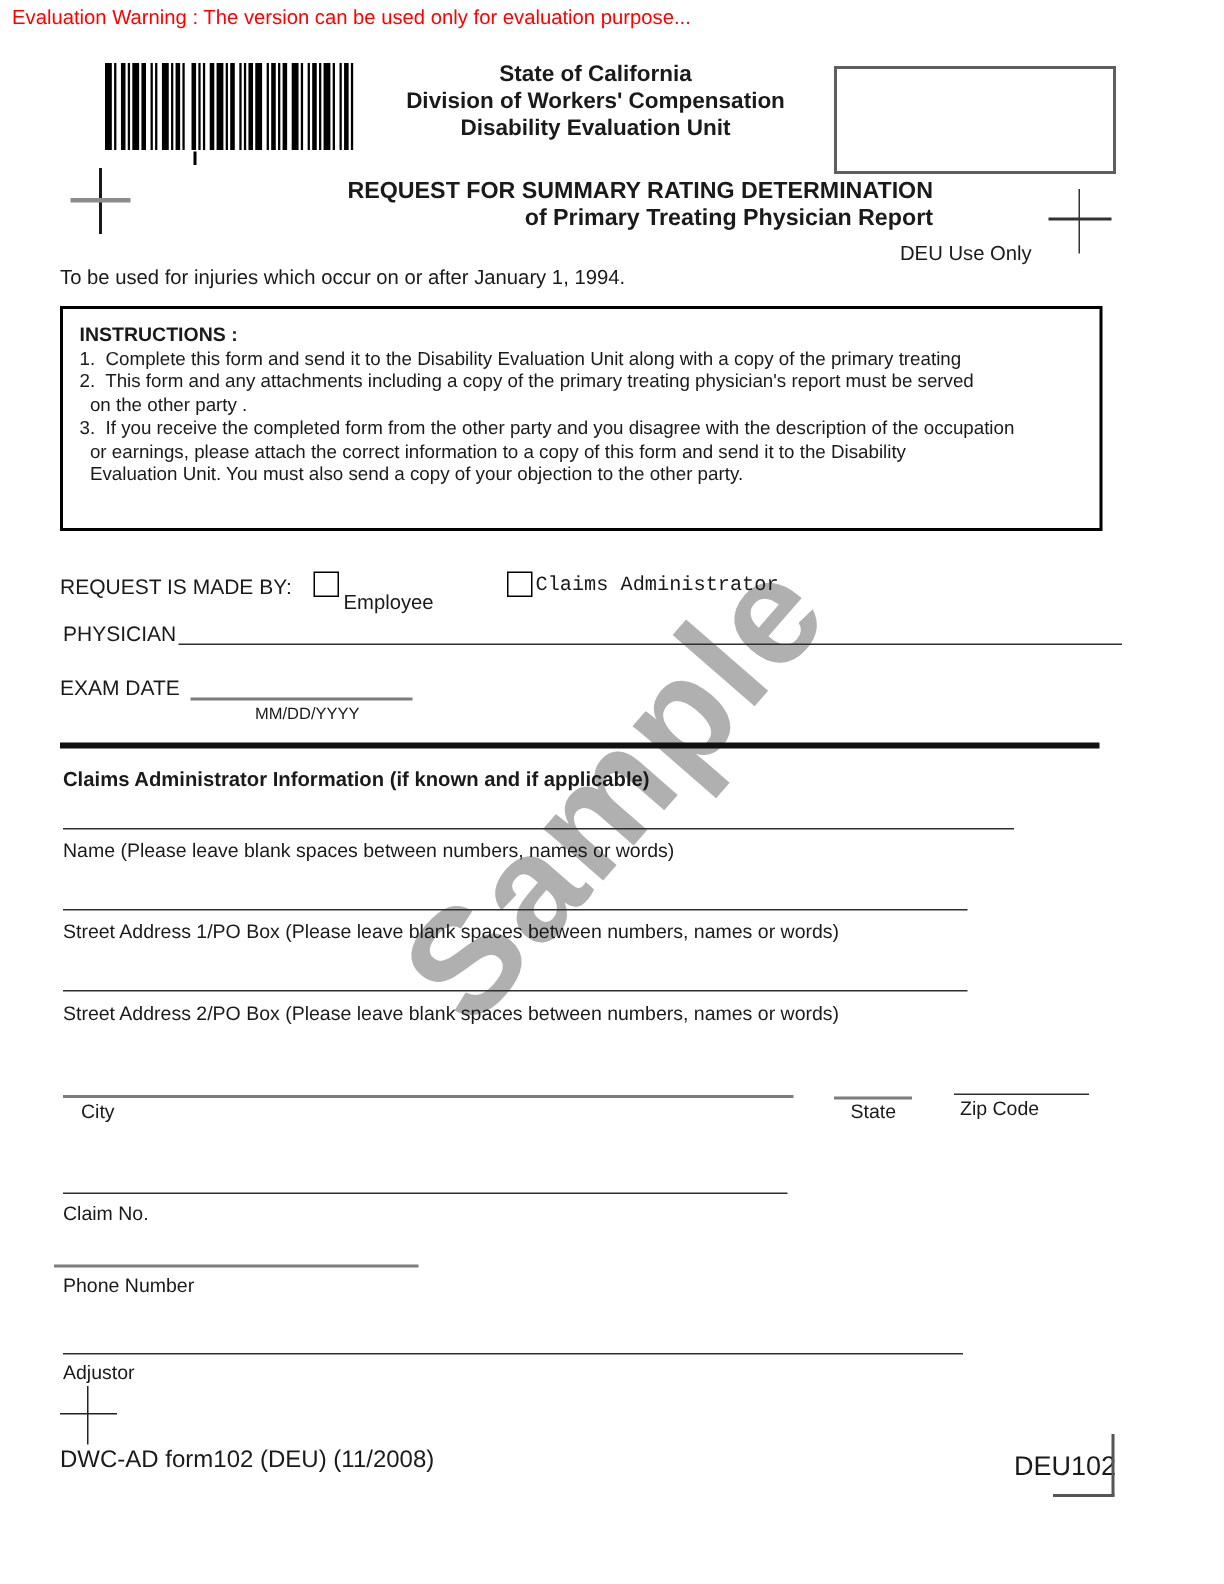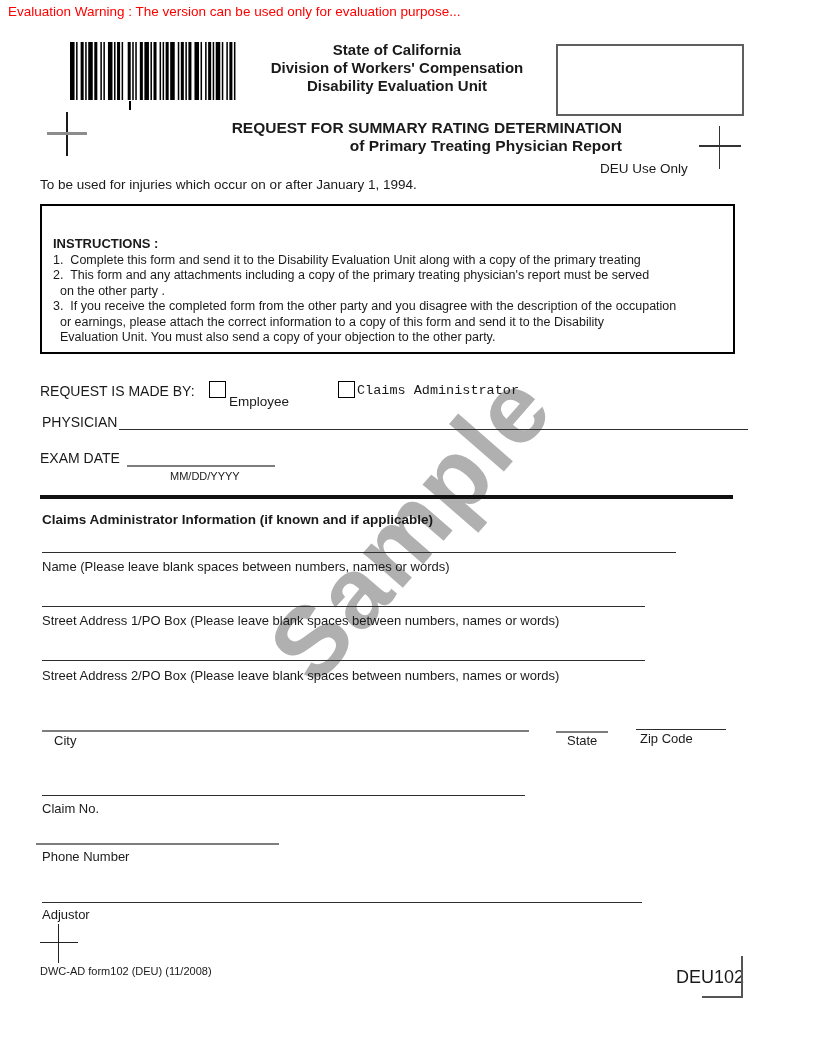--- a/index.html
+++ b/index.html
@@ -29,21 +29,21 @@
   #xtl-h{left:47px;top:132px;width:40px;height:2.5px;background:#8c8c8c;}
   #xtr-v{left:719px;top:126px;width:1px;height:43px;background:#333;}
   #xtr-h{left:699px;top:145px;width:42px;height:1.5px;background:#333;}
   #xbl-v{left:58px;top:924px;width:1px;height:39px;background:#222;}
   #xbl-h{left:40px;top:942px;width:38px;height:1px;background:#222;}
   
   #usage-note{left:40px;top:177px;font-size:13.5px;}
   
   #instructions-box{left:40px;top:204px;width:695px;height:150px;border:2px solid #000;
                     padding:9px 11px;box-sizing:border-box;}
-  #instructions-heading{font-size:13px;font-weight:bold;margin-bottom:2px;margin-top:21px;}
+  #instructions-heading{font-size:13px;font-weight:bold;margin-bottom:2px;}
   .ins-line{font-size:12.5px;line-height:15.4px;white-space:pre;}
   
   #request-label{left:40px;top:383px;font-size:14px;}
   .checkbox{width:17px;height:17px;border:1.6px solid #000;background:#fff;box-sizing:border-box;}
   #cb-employee{left:209px;top:381px;}
   #cb-employee-label{left:229px;top:394px;font-size:13.5px;}
   #cb-claims{left:338px;top:381px;}
   #cb-claims-label{left:357px;top:383px;font-size:13.5px;font-family:Liberation Mono, monospace;}
   
   #physician-label{left:42px;top:414px;font-size:14px;}
@@ -69,21 +69,21 @@
   #state-label{left:567px;top:733px;}
   #zip-line{left:636px;top:713px;width:90px;}
   #zip-label{left:640px;top:731px;}
   #claim-line{left:42px;top:779px;width:483px;}
   #claim-label{left:42px;top:801px;}
   #phone-line{left:36px;top:827px;width:243px;}
   #phone-label{left:42px;top:849px;}
   #adjustor-line{left:42px;top:886px;width:600px;}
   #adjustor-label{left:42px;top:907px;}
   
-  #footer-form{left:40px;top:965px;font-size:11px;}
+  #footer-form{left:40px;top:965px;font-size:16px;}
   #deu-code{left:676px;top:967px;font-size:18px;}
   #bracket-v{left:741px;top:956px;width:1.5px;height:41px;background:#555;}
   #bracket-h{left:702px;top:996px;width:41px;height:1.5px;background:#555;}
 </style>
 </head>
 <body>
 
 <div class="page">
 
   <div class="abs" id="watermark">Sample</div>

